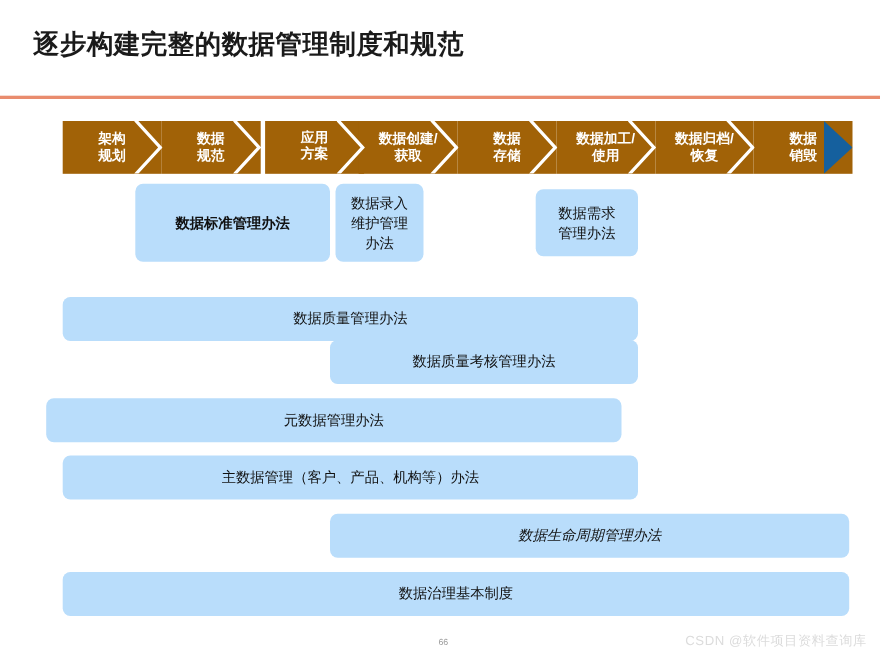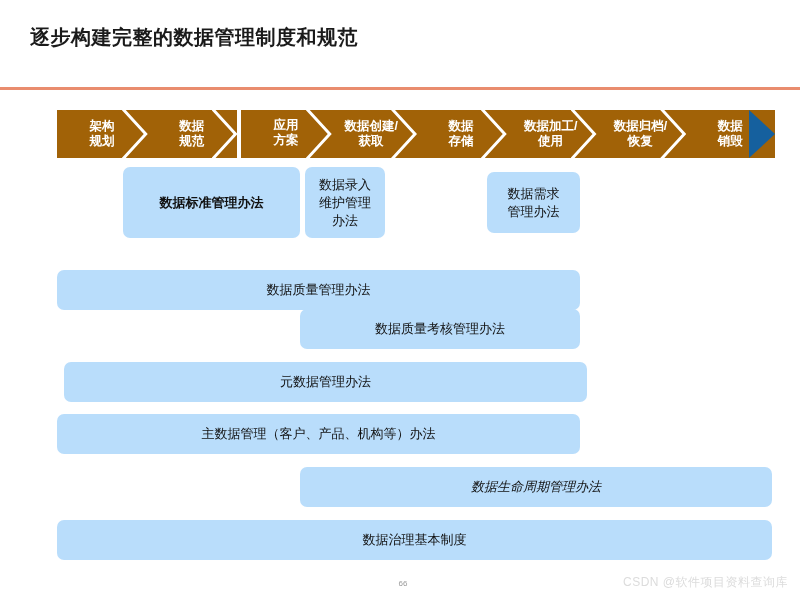--- a/index.html
+++ b/index.html
@@ -16,21 +16,21 @@
     height: 600px;
     background: #ffffff;
     overflow: hidden;
   }
 
   
   #slide-title {
     position: absolute;
     left: 30px;
     top: 24px;
-    font-size: 20px;
+    font-size: 24px;
     font-weight: bold;
     color: #1a1a1a;
     letter-spacing: 0.5px;
     white-space: nowrap;
   }
 
   
   #title-rule {
     position: absolute;
     left: 0;
@@ -182,21 +182,21 @@
 
   <div id="policy-layer">
       <div class="policy" style="left: 123px; top: 167px; width: 177px; height: 71px; font-weight: bold;">数据标准管理办法</div>
       <div class="policy" style="left: 305px; top: 167px; width: 80px; height: 71px;">数据录入
 维护管理
 办法</div>
       <div class="policy" style="left: 487px; top: 172px; width: 93px; height: 61px;">数据需求
 管理办法</div>
       <div class="policy" style="left: 57px; top: 270px; width: 523px; height: 40px;">数据质量管理办法</div>
       <div class="policy" style="left: 300px; top: 309px; width: 280px; height: 40px;">数据质量考核管理办法</div>
-      <div class="policy" style="left: 64px; top: 362px; width: 523px; height: 40px;">元数据管理办法</div>
+      <div class="policy" style="left: 42px; top: 362px; width: 523px; height: 40px;">元数据管理办法</div>
       <div class="policy" style="left: 57px; top: 414px; width: 523px; height: 40px;">主数据管理（客户、产品、机构等）办法</div>
       <div class="policy" style="left: 300px; top: 467px; width: 472px; height: 40px; font-style: italic;">数据生命周期管理办法</div>
       <div class="policy" style="left: 57px; top: 520px; width: 715px; height: 40px;">数据治理基本制度</div>
     </div>
 
   <div id="page-number">66</div>
 
   <div id="watermark">CSDN @软件项目资料查询库</div>
 
 </div>

